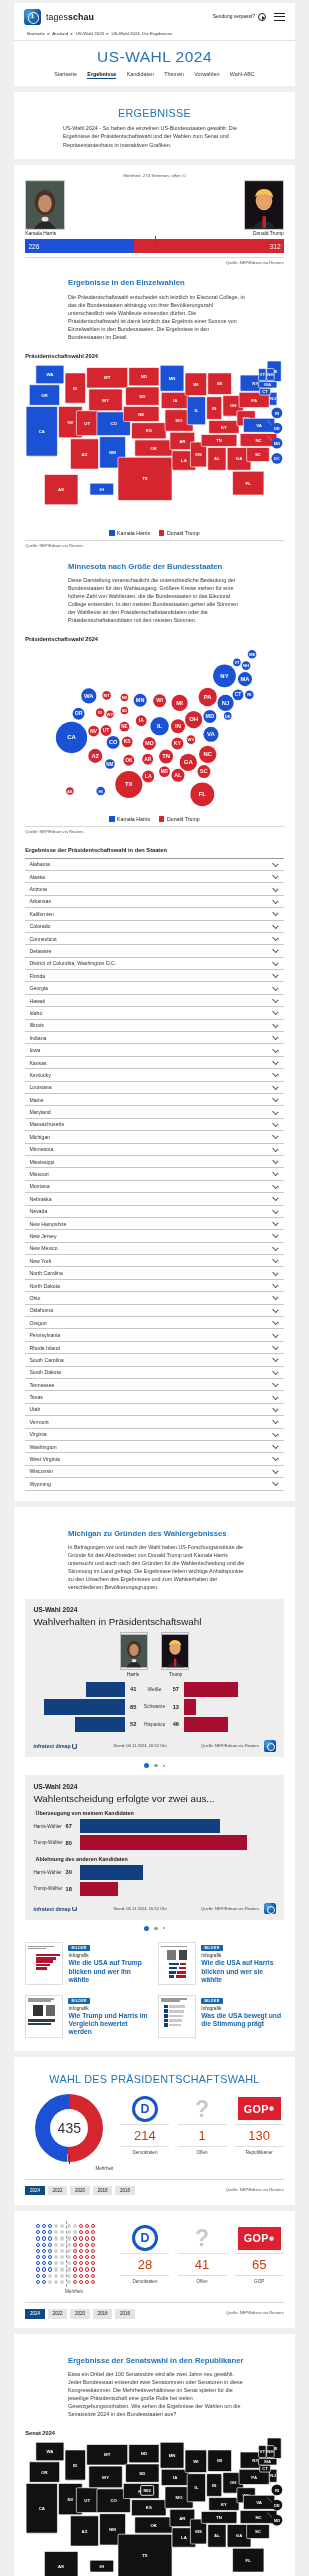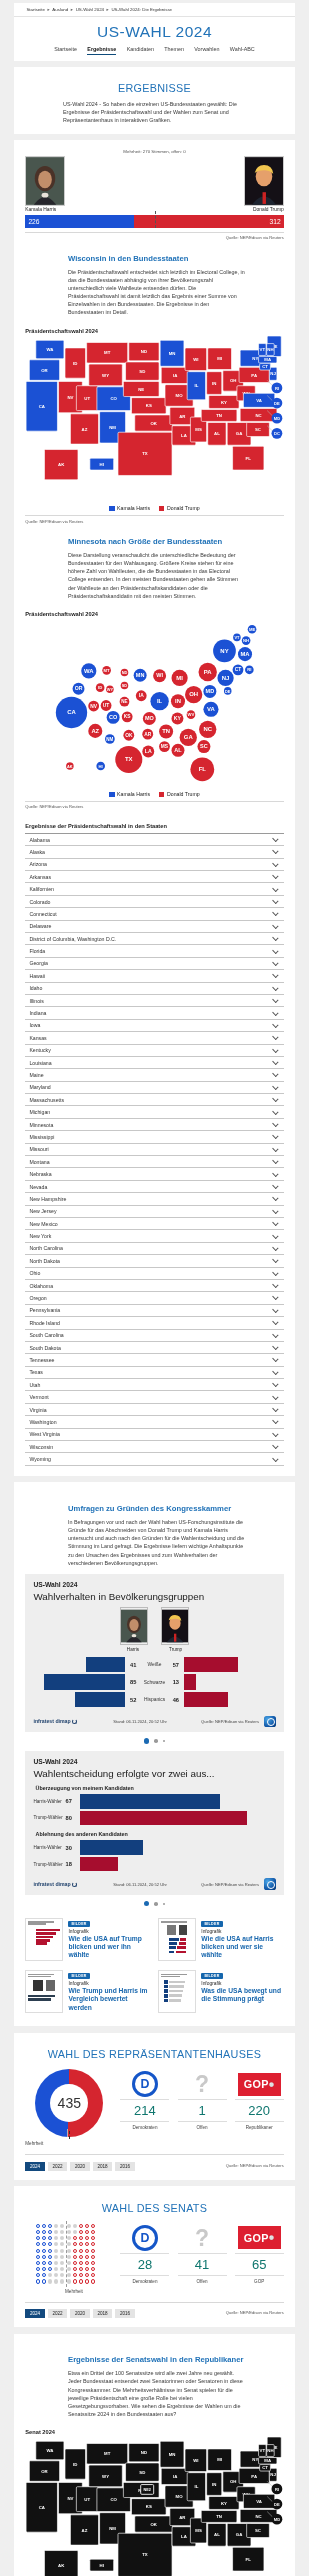--- a/index.html
+++ b/index.html
@@ -91,29 +91,29 @@
   .tgrid{display:grid;grid-template-columns:1fr 1fr;gap:9.3px 7.2px;margin:11.3px 11.3px 3.1px 11.3px}
   .teaser{display:flex;gap:5.2px;cursor:pointer}
   .thumb{width:38px;height:43px;background:#fff;border:0.5px solid #ddd;flex:0 0 38px;padding:2.1px;font-size:2.1px;color:#555}
   .thumb .tl{height:1.5px;background:#999;margin:0.5px 0;width:80%}
   .badge{display:inline-block;background:#1566ad;color:#fff;font-size:3.6px;font-weight:bold;letter-spacing:0.3px;padding:1px 3.1px;border-radius:1px}
   .t-kick{font-size:4.9px;color:#1d1d1d;margin:2.1px 0 1px 0}
   .t-title{font-size:6.7px;font-weight:bold;color:#1766ad;line-height:1.25}
   .mini-bar{height:2.6px;margin:0.8px 0}
   
   .cong{display:flex;align-items:flex-start;padding:0 11.3px;margin-top:4.1px}
-  .donut-wrap{width:88px;text-align:left}
+  .donut-wrap{width:88px;text-align:right}
   .donut{width:68px;height:68px;border-radius:50%;margin:0 auto;position:relative;background:conic-gradient(#d5252f 0 50.5%,#b5b5b5 50.5% 50.9%,#1b51d4 50.9% 100%)}
   .donut .hole{position:absolute;left:15px;top:15px;width:38px;height:38px;border-radius:50%;background:#fff;display:flex;align-items:center;justify-content:center;font-size:14px;font-weight:300;color:#333}
   .donut .mmark{position:absolute;left:50%;bottom:-2.1px;height:8.2px;border-left:1px dashed #333}
   .maj-lab{font-size:4.6px;color:#444;margin-top:4.1px}
   .stats{display:flex;flex:1;justify-content:space-between;padding-left:7.2px}
   .stat{width:30%;text-align:center}
   .stat .logo{height:30px;display:flex;align-items:center;justify-content:center}
-  .stat .num{font-size:13px;font-weight:300;color:#0f766e;border-top:0.5px solid #ddd;border-bottom:0.5px solid #ddd;padding:3.1px 0}
+  .stat .num{font-size:13px;font-weight:300;color:#c2410c;border-top:0.5px solid #ddd;border-bottom:0.5px solid #ddd;padding:3.1px 0}
   .stat .lab{font-size:4.6px;color:#444;padding-top:3.1px}
   .dem-logo{width:26px;height:26px;border-radius:50%;border:3.6px solid #1556c8;display:flex;align-items:center;justify-content:center;font-size:12.4px;font-weight:bold;color:#1556c8}
   .q-logo{font-size:23px;font-weight:bold;color:#c9c9c9;line-height:.8}
   .gop-logo{width:43px;height:23px;background:#dd1f30;color:#fff;font-size:10.8px;font-weight:bold;display:flex;align-items:center;justify-content:center;letter-spacing:0.3px}
   .gop-logo small{font-size:4.1px;margin-left:0.5px}
   .years-row{display:flex;align-items:center;border-top:0.5px solid #d8d8d8;margin:8.2px 11.3px 0 11.3px;padding-top:5.2px}
   .yr{font-size:4.6px;padding:2.1px 4.6px;background:#e4e4e4;color:#222;margin-right:3.1px;cursor:pointer}
   .yr.active{background:#12497e;color:#fff}
   .years-row .src{margin-left:auto;font-size:4.1px;color:#555}
   
@@ -122,20 +122,35 @@
   .sdot{width:4.1px;height:4.1px;border-radius:50%;margin:1px}
   .sdot.D{border:1px solid #1b51d4}
   .sdot.R{border:1px solid #d5252f}
   .sdot.O{background:#d2d2d2}
   .sen-dash{position:absolute;top:-2.1px;bottom:-2.1px;border-left:0.5px dashed #999}
 </style>
 </head>
 <body>
 
 <div class="col">
+  <div class="hdr">
+    <div class="hdr-top">
+      <div class="ts-logo"></div>
+      <div class="wordmark"><span>tages</span><b>schau</b></div>
+      <div class="watch">
+        <span>Sendung verpasst?</span>
+        <span class="play"></span>
+      </div>
+      <div class="burger">
+          <div></div>
+          <div></div>
+          <div></div>
+        </div>
+    </div>
+  </div>
   <div class="crumbs" id="crumbs"><span>Startseite</span><span class="sep">▸</span><span>Ausland</span><span class="sep">▸</span><span>US-Wahl 2024</span><span class="sep">▸</span><span>US-Wahl 2024: Die Ergebnisse</span></div>
   <div class="page-title">US-WAHL 2024</div>
   <div class="tabs" id="tabs">
       <span class="tab">Startseite</span>
       <span class="tab active">Ergebnisse</span>
       <span class="tab">Kandidaten</span>
       <span class="tab">Themen</span>
       <span class="tab">Vorwahlen</span>
       <span class="tab">Wahl-ABC</span>
     </div>
@@ -176,21 +191,21 @@
         </div>
       <div class="rep">
           <span>312</span>
         </div>
     </div>
     <div class="maj-mark" id="maj-mark" style="left: 50.1859%;"></div>
   </div>
   <div class="divider"></div>
   <div class="source right">Quelle: NEP/Edison via Reuters</div>
 
-  <div class="sub-head">Wisconsin in den Bundesstaaten</div>
+  <div class="sub-head">Ergebnisse in den Einzelwahlen</div>
   <div class="para">Die Präsidentschaftswahl entscheidet sich letztlich im Electoral College, in das die Bundesstaaten abhängig von ihrer Bevölkerungszahl unterschiedlich viele Wahlleute entsenden dürfen. Die Präsidentschaftswahl ist damit letztlich das Ergebnis einer Summe von Einzelwahlen in den Bundesstaaten. Die Ergebnisse in den Bundesstaaten im Detail.</div>
   <div class="map-title">Präsidentschaftswahl 2024</div>
   <div class="map-box"><svg id="map-pres" viewBox="0 0 478 300" width="100%">
         <g>
           <rect x="20" y="8" width="52" height="34" fill="#1b51d4" stroke="#fff" stroke-width="1.2" rx="2"></rect>
           <text x="46" y="28" font-size="8" font-weight="bold" fill="#fff" text-anchor="middle">WA</text>
         </g>
         <g>
           <rect x="8" y="44" width="56" height="38" fill="#1b51d4" stroke="#fff" stroke-width="1.2" rx="2"></rect>
           <text x="36" y="66" font-size="8" font-weight="bold" fill="#fff" text-anchor="middle">OR</text>
@@ -818,26 +833,26 @@
         <span class="chev"></span>
       </div>
       <div class="acc-row">
         <span>Wyoming</span>
         <span class="chev"></span>
       </div>
     </div>
 </div>
 
 <div class="col card">
-  <div class="sub-head">Umfragen zu Gründen des Kongresskammer</div>
+  <div class="sub-head">Michigan zu Gründen des Wahlergebnisses</div>
   <div class="para">In Befragungen vor und nach der Wahl haben US-Forschungsinstitute die Gründe für das Abschneiden von Donald Trump und Kamala Harris untersucht und auch nach den Gründen für die Wahlentscheidung und die Stimmung im Land gefragt. Die Ergebnisse liefern wichtige Anhaltspunkte zu den Ursachen des Ergebnisses und zum Wahlverhalten der verschiedenen Bevölkerungsgruppen.</div>
 
   <div class="chart-card">
     <div class="kicker">US-Wahl 2024</div>
-    <div class="c-title">Wahlverhalten in Bevölkerungsgruppen</div>
+    <div class="c-title">Wahlverhalten in Präsidentschaftswahl</div>
     <div class="pf-row">
       <div class="pf"><svg viewBox="0 0 78 98" width="100%" height="100%">
             <rect width="78" height="98" fill="#49564e"></rect>
             <rect width="78" height="98" fill="url(#)"></rect>
             <ellipse cx="39" cy="44" rx="21" ry="26" fill="#4a3228"></ellipse>
             <ellipse cx="39" cy="46" rx="14" ry="18" fill="#c28e6a"></ellipse>
             <path d="M16 98 Q39 66 62 98 Z" fill="#26262c"></path>
             <ellipse cx="39" cy="78" rx="7" ry="5" fill="#e8e3da"></ellipse>
           </svg></div>
       <div class="pf"><svg viewBox="0 0 78 98" width="100%" height="100%">
@@ -1034,21 +1049,21 @@
           </div>
         </div>
      <div><span class="badge">BILDER</span>
        <div class="t-kick">Infografik</div>
        <div class="t-title">Was die USA bewegt und die Stimmung prägt</div></div>
    </div>
     </div>
 </div>
 
 <div class="col card">
-  <div class="sec-title">WAHL DES REPRÄSENTANTENHAUSES</div>
+  <div class="sec-title">WAHL DES PRÄSIDENTSCHAFTSWAHL</div>
   <div class="cong">
     <div class="donut-wrap">
       <div class="donut">
         <div class="hole">
             <span>435</span>
           </div>
         <div class="mmark"></div>
       </div>
       <div class="maj-lab">Mehrheit</div>
     </div>
@@ -1064,33 +1079,32 @@
      <div class="logo">
             <div class="q-logo">?</div>
           </div>
      <div class="num">1</div>
      <div class="lab">Offen</div>
    </div>
         <div class="stat">
      <div class="logo">
             <div class="gop-logo">GOP<small>⚪</small></div>
           </div>
-     <div class="num">220</div>
+     <div class="num">130</div>
      <div class="lab">Republikaner</div>
    </div>
       </div>
   </div>
   <div class="years-row">
     <span id="house-years"><span class="yr active">2024</span><span class="yr">2022</span><span class="yr">2020</span><span class="yr">2018</span><span class="yr">2016</span></span>
     <span class="src">Quelle: NEP/Edison via Reuters</span>
   </div>
 </div>
 
 <div class="col card">
-  <div class="sec-title">WAHL DES SENATS</div>
   <div class="cong">
     <div class="sen-grid-wrap">
       <div class="sen-grid" id="sen-grid">
           <span class="sdot D"></span>
           <span class="sdot D"></span>
           <span class="sdot D"></span>
           <span class="sdot D"></span>
           <span class="sdot D"></span>
           <span class="sdot D"></span>
           <span class="sdot D"></span>

